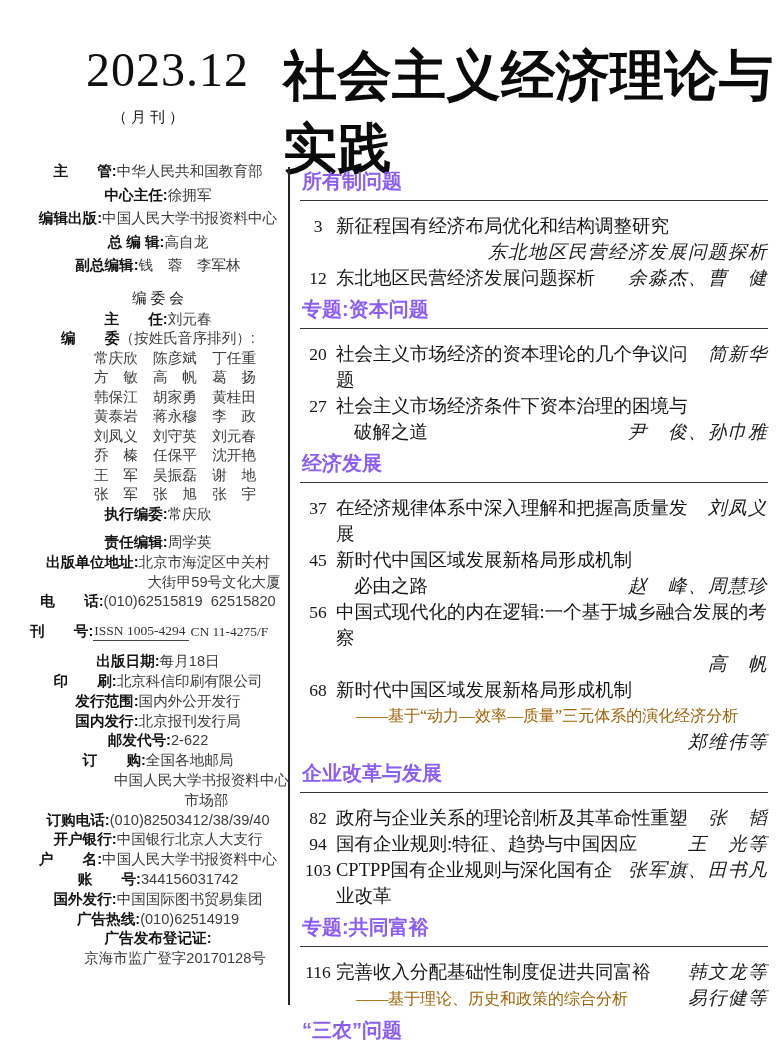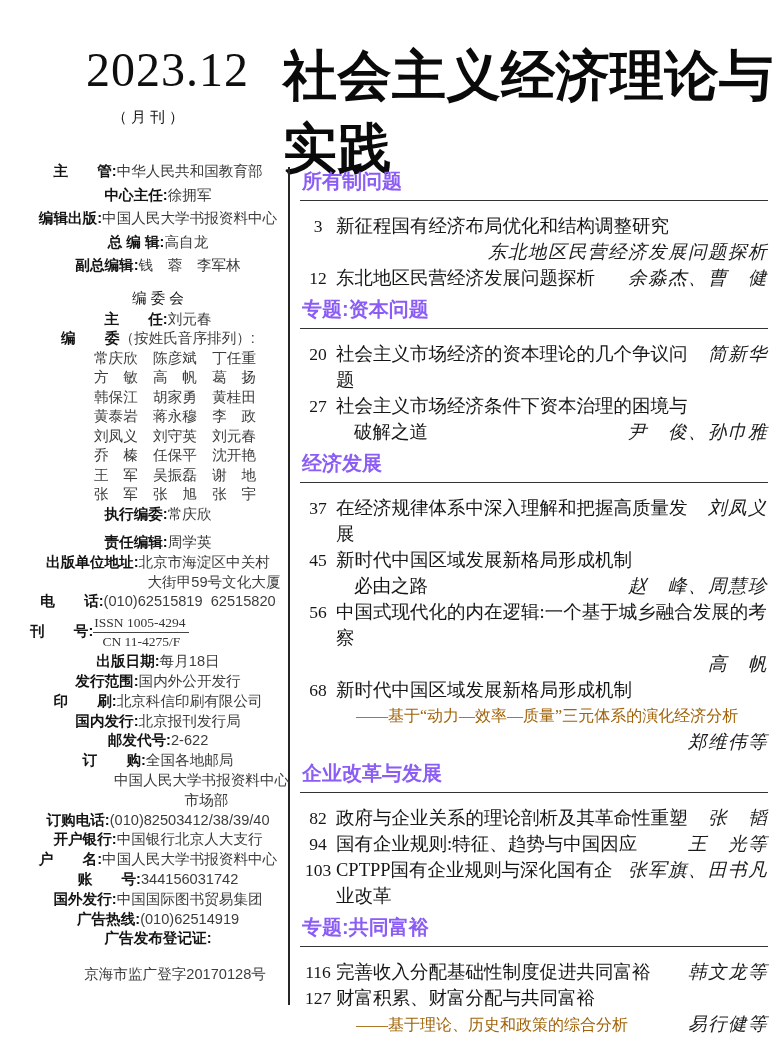--- a/index.html
+++ b/index.html
@@ -22,25 +22,25 @@
   .lhead{font-weight:400;color:#141414;}
   .blk-top .lrow{line-height:23.5px;}
   .blk-top{margin-bottom:9px;}
   .blk-board .lrow{line-height:19.5px;}
   .blk-board .lhead{line-height:23px;}
   .blk-board{margin-bottom:9px;}
   .blk-pub .lrow{line-height:19.8px;}
   .ind-std{margin-left:84px;}
   .ind-wide{margin-left:112px;}
   .ind-mid{margin-left:97px;}
-  .ind-small{margin-left:34px;margin-top:16px;}
+  .ind-small{margin-left:34px;}
   .nrow{display:flex;justify-content:space-between;width:162px;margin-left:64px;}
   .nname{color:#3c3c3c;}
   .kanhao{display:flex;align-items:center;height:40px;line-height:17px;}
-  .frac{display:inline-flex;flex-direction:column;font-size:13.5px;line-height:16px;color:#333;
+  .frac{display:inline-flex;flex-direction:row;font-size:13.5px;line-height:16px;color:#333;
     font-family:"Liberation Serif", serif;}
   .ftop{border-bottom:1.3px solid #444;padding:0 4px 1px 1px;}
   .fbot{padding:1px 1px 0;}
   
   .right-col{position:absolute;left:300px;top:163px;width:468px;}
   .sec-head{font-family:"Liberation Sans", sans-serif;font-size:20px;font-weight:700;color:#8b5cf6;
     padding:5px 0 5px 2px;border-bottom:1.6px solid #333;margin-bottom:12px;}
   .irow{display:flex;align-items:baseline;line-height:26px;font-size:18.5px;color:#161616;}
   .num{flex:none;width:36px;text-align:center;font-size:17.5px;}
   .ititle{flex:1;min-width:0;}
@@ -80,22 +80,22 @@
         </div>
         <div class="lrow"><span class="lbl">执行编委:</span><span class="lval">常庆欣</span></div>
       </div>
       <div class="blk blk-pub">
         <div class="lrow"><span class="lbl">责任编辑:</span><span class="lval">周学英</span></div>
         <div class="lrow"><span class="lbl">出版单位地址:</span><span class="lval">北京市海淀区中关村</span></div>
         <div class="lrow ind-wide"><span class="lval">大街甲59号文化大厦</span></div>
         <div class="lrow"><span class="lbl">电　　话:</span><span class="lval">(010)62515819  62515820</span></div>
         <div class="lrow kanhao"><span class="lbl">刊　　号:</span><span class="frac"><span class="ftop">ISSN 1005-4294</span><span class="fbot">CN 11-4275/F</span></span></div>
         <div class="lrow"><span class="lbl">出版日期:</span><span class="lval">每月18日</span></div>
+        <div class="lrow"><span class="lbl">印　　刷:</span><span class="lval">北京科信印刷有限公司</span></div>
         <div class="lrow"><span class="lbl">发行范围:</span><span class="lval">国内外公开发行</span></div>
-        <div class="lrow"><span class="lbl">印　　刷:</span><span class="lval">北京科信印刷有限公司</span></div>
         <div class="lrow"><span class="lbl">国内发行:</span><span class="lval">北京报刊发行局</span></div>
         <div class="lrow"><span class="lbl">邮发代号:</span><span class="lval">2-622</span></div>
         <div class="lrow"><span class="lbl">订　　购:</span><span class="lval">全国各地邮局</span></div>
         <div class="lrow ind-std"><span class="lval">中国人民大学书报资料中心</span></div>
         <div class="lrow ind-mid"><span class="lval">市场部</span></div>
         <div class="lrow"><span class="lbl">订购电话:</span><span class="lval">(010)82503412/38/39/40</span></div>
         <div class="lrow"><span class="lbl">开户银行:</span><span class="lval">中国银行北京人大支行</span></div>
         <div class="lrow"><span class="lbl">户　　名:</span><span class="lval">中国人民大学书报资料中心</span></div>
         <div class="lrow"><span class="lbl">账　　号:</span><span class="lval">344156031742</span></div>
         <div class="lrow"><span class="lbl">国外发行:</span><span class="lval">中国国际图书贸易集团</span></div>
@@ -188,23 +188,19 @@
         <span class="ititle">CPTPP国有企业规则与深化国有企业改革</span>
         <span class="iauthor">张军旗、田书凡</span>
       </div>
       <div class="sec-head">专题:共同富裕</div>
       <div class="irow">
         <span class="num">116</span>
         <span class="ititle">完善收入分配基础性制度促进共同富裕</span>
         <span class="iauthor">韩文龙等</span>
       </div>
       <div class="irow">
-        <span class="num">127</span>
-        <span class="ititle">财富积累、财富分配与共同富裕</span>
-      </div>
-      <div class="irow">
         <span class="num"></span>
         <span class="isub">——基于理论、历史和政策的综合分析</span>
         <span class="iauthor">易行健等</span>
       </div>
       <div class="sec-head">“三农”问题</div>
     </div>
 </div>
 
 </body></html>

